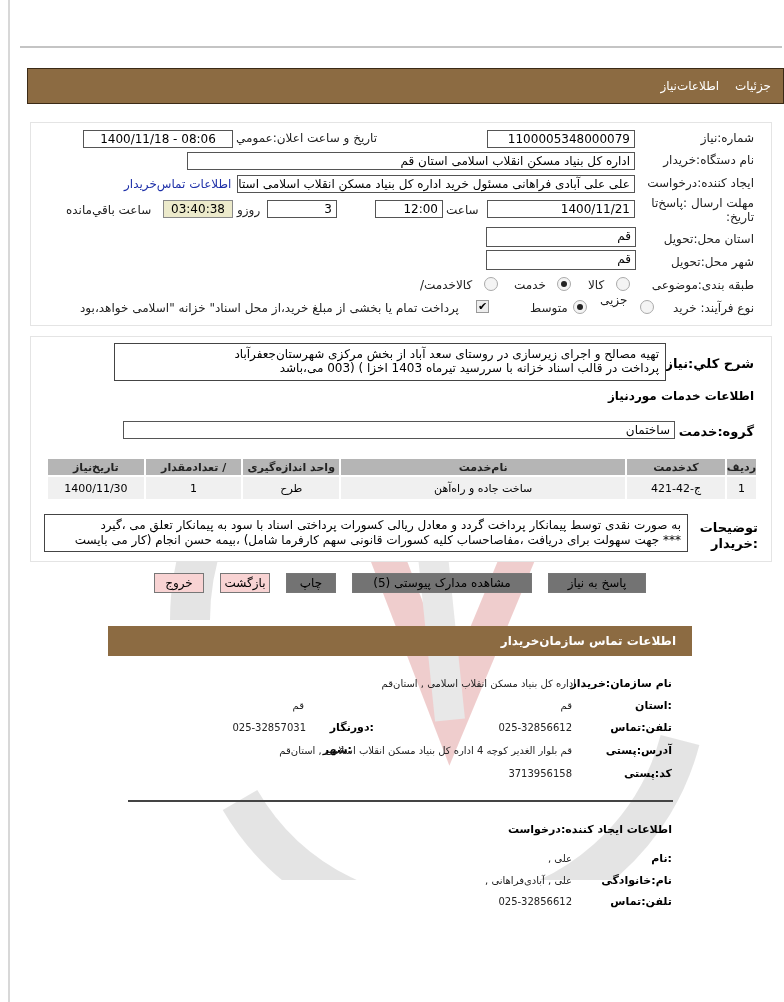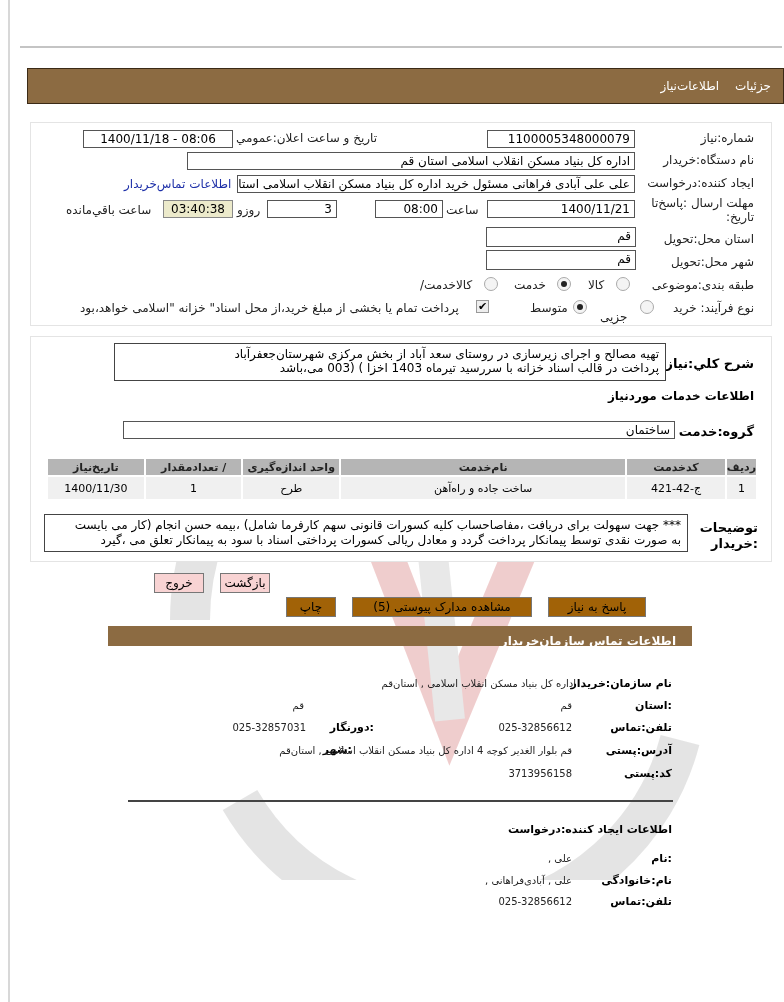--- a/index.html
+++ b/index.html
@@ -18,23 +18,23 @@
   .link { color: #1d2fa8; }
   .radio { position: absolute; width: 14px; height: 14px; border-radius: 50%; border: 1px solid #aaa; background: #f4f4f4; }
   .radio.on::after { content: ""; position: absolute; left: 3px; top: 3px; width: 6px; height: 6px; border-radius: 50%; background: #222; }
   .check { position: absolute; width: 13px; height: 13px; border: 1px solid #999; background: #eee; font-size: 11px; line-height: 11px; text-align: center; }
   .bold { font-weight: bold; }
   .desc { position: absolute; border: 1px solid #444; background: #fff; padding: 3px 6px; font-size: 12px; line-height: 14px; direction: rtl; text-align: right; }
   table.svc { position: absolute; left: 46px; top: 457px; width: 712px; border-collapse: separate; border-spacing: 2px; direction: rtl; }
   table.svc th { background: #b5b5b5; color: #222; font-weight: bold; height: 16px; font-size: 11px; }
   table.svc td { background: #f0f0f0; text-align: center; height: 22px; font-size: 11px; }
   .btn { position: absolute; height: 20px; border: 1px solid #777; font-size: 12px; text-align: center; line-height: 18px; direction: rtl; }
-  .btn.green { background: #a16207; margin-top: 24px; }
+  .btn.green { background: #737373; }
   .btn.red { background: #f8d3d3; }
-  .contact-bar { position: absolute; left: 108px; top: 626px; width: 584px; height: 20px; background: #8c6b42; color: #fff; font-weight: bold; direction: rtl; padding-right: 16px; line-height: 30px; font-size: 12px; }
+  .contact-bar { position: absolute; left: 108px; top: 626px; width: 584px; height: 30px; background: #8c6b42; color: #fff; font-weight: bold; direction: rtl; padding-right: 16px; line-height: 30px; font-size: 12px; }
   .c-lbl { position: absolute; font-weight: bold; font-size: 11px; white-space: nowrap; direction: rtl; }
   .c-val { position: absolute; font-size: 10px; white-space: nowrap; direction: rtl; color: #222; }
   .sep2 { position: absolute; left: 128px; top: 800px; width: 545px; height: 2px; background: #444; }
   .watermark { position: absolute; left: 120px; top: 320px; width: 620px; height: 560px; pointer-events: none; opacity: 0.22; }
 </style>
 </head>
 <body>
 
 <div class="leftline"></div>
 <div class="topline"></div>
@@ -61,42 +61,42 @@
 <span class="abs lbl" style="right:30px; top:153px;">نام دستگاه‌:خریدار</span>
 <div class="box" style="left:187px; top:152px; width:448px;">اداره کل بنیاد مسکن انقلاب اسلامی استان قم</div>
 
 <span class="abs lbl" style="right:30px; top:176px;">ایجاد کننده‌:درخواست</span>
 <div class="box" style="left:237px; top:175px; width:398px;">علی علی آبادی فراهانی مسئول خرید اداره کل بنیاد مسکن انقلاب اسلامی استان قم</div>
 <span class="abs link" style="left:124px; top:177px; direction:rtl;">اطلاعات تماس‌خریدار</span>
 
 <span class="abs lbl" style="right:30px; top:196px; width:110px; white-space:normal; direction:rtl; text-align:right; line-height:14px;">مهلت ارسال :پاسخ‌تا تاریخ:</span>
 <div class="box ltr" style="left:487px; top:200px; width:148px;">1400/11/21</div>
 <span class="abs lbl" style="left:446px; top:203px;">ساعت</span>
-<div class="box ltr" style="left:375px; top:200px; width:68px;">08:00</div>
+<div class="box ltr" style="left:375px; top:200px; width:68px;">12:00</div>
 <div class="box ltr" style="left:267px; top:200px; width:70px;">3</div>
 <span class="abs lbl" style="left:237px; top:203px;">روزو</span>
 <div class="box timer" style="left:163px; top:200px; width:70px;">03:40:38</div>
 <span class="abs lbl" style="left:66px; top:203px; direction:rtl;">ساعت باقي‌مانده</span>
 
 <span class="abs lbl" style="right:30px; top:232px;">استان محل:تحویل</span>
 <div class="box" style="left:486px; top:227px; width:150px; height:20px;">قم</div>
 <span class="abs lbl" style="right:30px; top:255px;">شهر محل:تحویل</span>
 <div class="box" style="left:486px; top:250px; width:150px; height:20px;">قم</div>
 
 <span class="abs lbl" style="right:30px; top:278px;">طبقه بندی:موضوعی</span>
 <div class="radio" style="left:616px; top:277px;"></div>
 <span class="abs lbl" style="left:588px; top:278px;">کالا</span>
 <div class="radio on" style="left:557px; top:277px;"></div>
 <span class="abs lbl" style="left:514px; top:278px;">خدمت</span>
 <div class="radio" style="left:484px; top:277px;"></div>
 <span class="abs lbl" style="left:420px; top:278px;">/کالاخدمت</span>
 
 <span class="abs lbl" style="right:30px; top:301px;">نوع فرآیند: خرید</span>
 <div class="radio" style="left:640px; top:300px;"></div>
-<span class="abs lbl" style="left:600px; top:310px;text-align:right;">جزیی</span>
+<span class="abs lbl" style="left:600px; top:293px;text-align:right;">جزیی</span>
 <div class="radio on" style="left:573px; top:300px;"></div>
 <span class="abs lbl" style="left:530px; top:301px;">متوسط</span>
 <div class="check" style="left:476px; top:300px;">✔</div>
 <span class="abs lbl" style="left:80px; top:301px; direction:rtl;">پرداخت تمام یا بخشی از مبلغ خرید،از محل اسناد" خزانه "اسلامی خواهد،بود</span>
 
 <div class="panel" style="top:336px; height:226px;"></div>
 
 <span class="abs bold" style="right:30px; top:356px; font-size:13px;">شرح کلي:نیاز</span>
 <div class="desc" style="left:114px; top:343px; width:552px; height:38px;">
   <div>تهیه مصالح و اجرای زیرسازی در روستای سعد آباد از بخش مرکزی شهرستان‌جعفرآباد</div>
@@ -126,22 +126,22 @@
       <td>ساخت جاده و راه‌آهن</td>
       <td>طرح</td>
       <td>1</td>
       <td>1400/11/30</td>
     </tr>
   </tbody>
 </table>
 
 <span class="abs bold" style="right:26px; top:520px; width:48px; white-space:normal; direction:rtl; font-size:13px; line-height:16px;">توضیحات :خریدار</span>
 <div class="desc" style="left:44px; top:514px; width:644px; height:38px; line-height:15px;">
+  <div>به صورت نقدی توسط پیمانکار پرداخت گردد و معادل ریالی کسورات پرداختی اسناد با سود به پیمانکار تعلق می ،گیرد</div>
   <div>*** جهت سهولت برای دریافت ،مفاصاحساب کلیه کسورات قانونی سهم کارفرما شامل) ،بیمه حسن انجام (کار می بایست</div>
-  <div>به صورت نقدی توسط پیمانکار پرداخت گردد و معادل ریالی کسورات پرداختی اسناد با سود به پیمانکار تعلق می ،گیرد</div>
 </div>
 
 <div class="btn green" style="left:548px; top:573px; width:98px;">پاسخ به نیاز</div>
 <div class="btn green" style="left:352px; top:573px; width:180px;">مشاهده مدارک پیوستی (5)</div>
 <div class="btn green" style="left:286px; top:573px; width:50px;">چاپ</div>
 <div class="btn red" style="left:220px; top:573px; width:50px;">بازگشت</div>
 <div class="btn red" style="left:154px; top:573px; width:50px;">خروج</div>
 
 <div class="contact-bar">اطلاعات  تماس سازمان‌خریدار</div>
 

